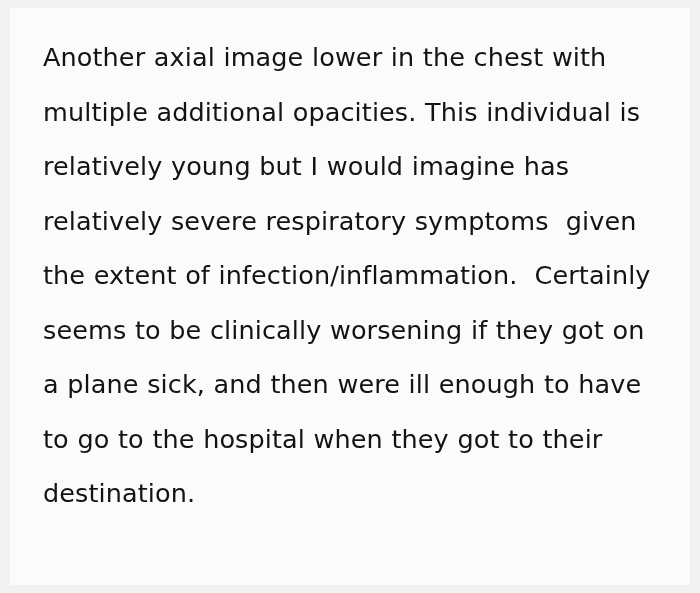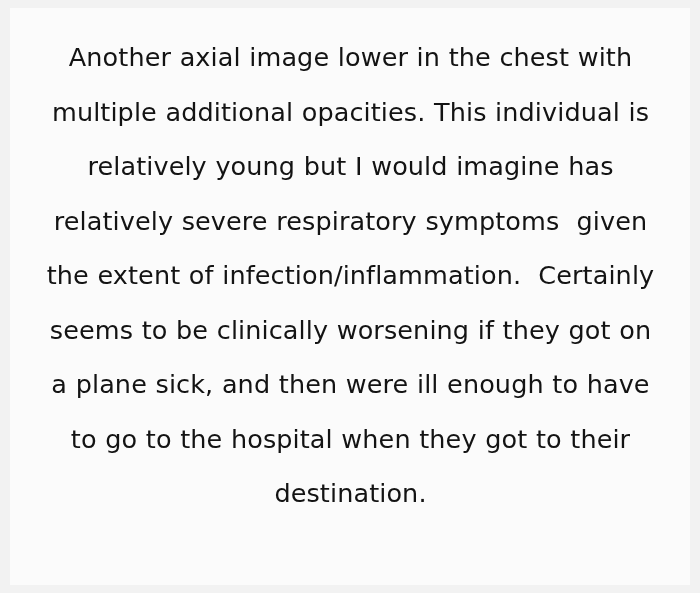--- a/index.html
+++ b/index.html
@@ -20,21 +20,20 @@
     box-sizing: border-box;
   }
   #card {
     position: absolute;
     left: 10px;
     top: 8px;
     width: 680px;
     height: 577px;
     background: #fbfbfb;
     box-sizing: border-box;
-    text-align: center;
   }
   #text-block {
     position: absolute;
     left: 33px;
     top: 22px;
     width: 615px;
     color: #131313;
     font-size: 25.5px;
     line-height: 54.5px;
     letter-spacing: 0.1px;

